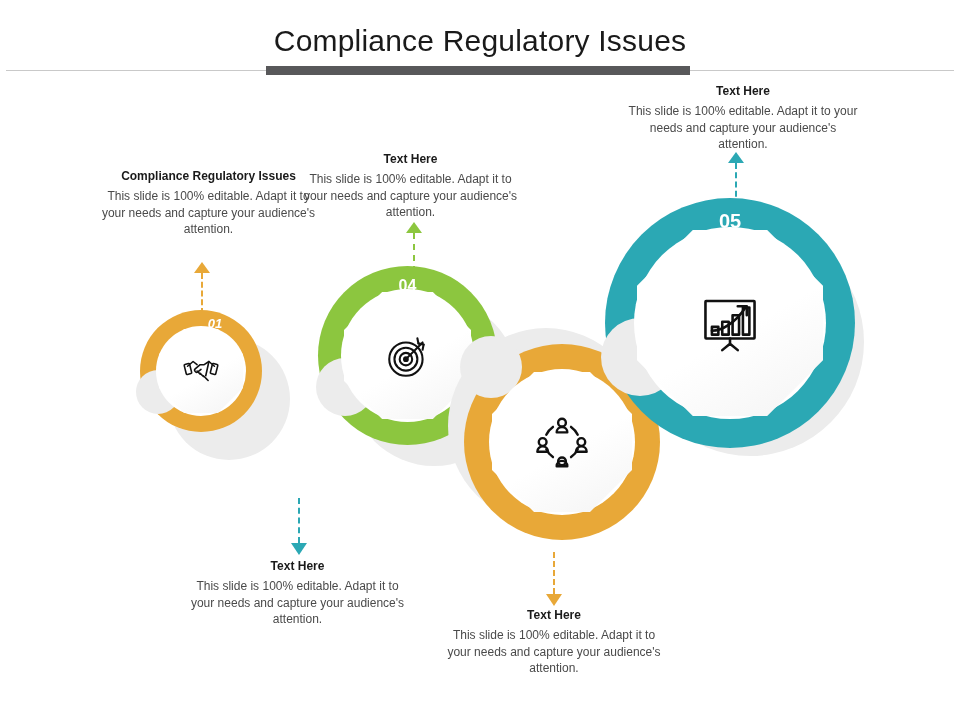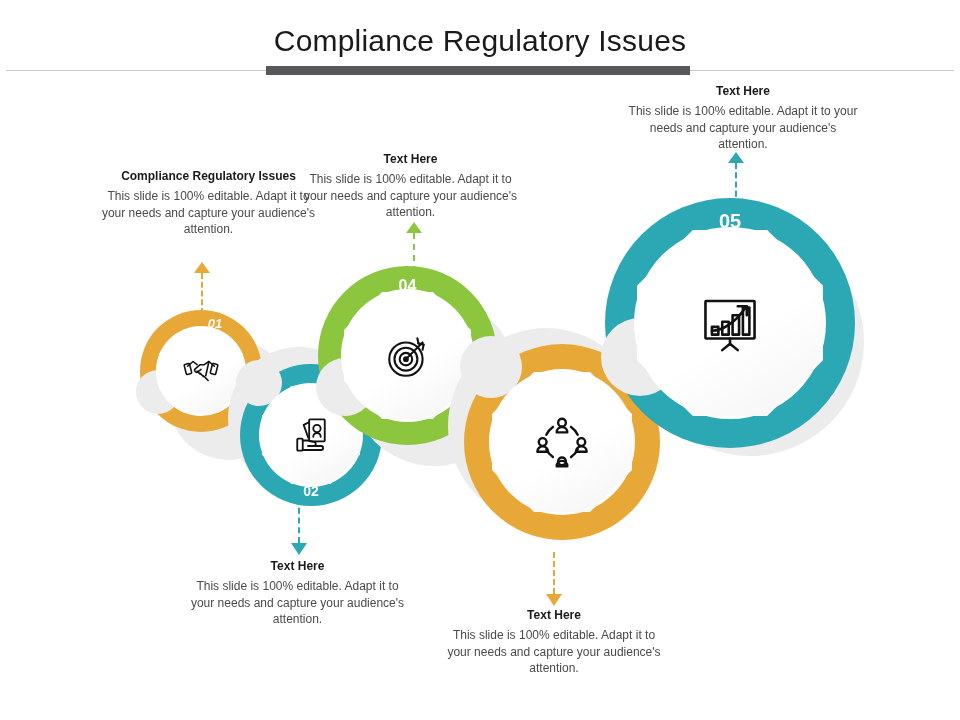--- a/index.html
+++ b/index.html
@@ -151,40 +151,20 @@
           <path d="M19 24l4 4M23 27l4 4M27 30l3.5 3.5M30 33l3 3"></path>
           <path d="M34 12l-4 18"></path>
           <rect x="4" y="15" width="7" height="13" rx="1.2" transform="rotate(-14 7.5 21.5)"></rect>
           <rect x="37" y="15" width="7" height="13" rx="1.2" transform="rotate(14 40.5 21.5)"></rect>
         </svg>
       </span>
     </div>
     <div class="num" style="top:6px; font-size:13px;">01</div>
   </div>
 
-  <div class="node" style="left:228px; top:352px; width:180px; height:180px; z-index:6;">
-    <div class="backdrop" style="left:0px; top:-5px; width:142px; height:142px;"></div>
-    <div class="ring" style="left:12px; top:12px; width:142px; height:142px; background:#2BA8B4;"></div>
-    <div class="gap" style="left:8px; top:8px; width:46px; height:46px; background:#ececec;"></div>
-    <div class="ring-inner" style="left:31px; top:31px; width:104px; height:104px; background:#ffffff;"></div>
-    <div class="octagon" style="left:34px; top:34px; width:98px; height:98px;">
-      <span class="icon">
-        <svg width="44" height="44" viewBox="0 0 48 48" fill="none" stroke="#111" stroke-width="2" stroke-linecap="round" stroke-linejoin="round">
-          <rect x="22" y="7" width="17" height="24" rx="1"></rect>
-          <circle cx="30.5" cy="17" r="4"></circle>
-          <path d="M26.5 26c0-2.4 1.8-4 4-4s4 1.6 4 4"></path>
-          <path d="M22 10l-6 3 5 14"></path>
-          <rect x="9" y="28" width="6" height="13" rx="1"></rect>
-          <path d="M15 30h6l6 1.5a2.2 2.2 0 0 1 0 4.4h-6"></path>
-          <path d="M21 36h14a2.2 2.2 0 0 1 0 4.4H15"></path>
-        </svg>
-      </span>
-    </div>
-    <div class="num" style="top:131px; left:12px; width:142px; font-size:14px;">02</div>
-  </div>
 
   <div class="node" style="left:318px; top:266px; width:200px; height:200px; z-index:7;">
     <div class="backdrop" style="left:32px; top:32px; width:168px; height:168px;"></div>
     <div class="ring" style="left:0; top:0; width:179px; height:179px; background:#8CC63F;"></div>
     <div class="gap" style="left:-2px; top:92px; width:58px; height:58px; background:#ececec;"></div>
     <div class="ring-inner" style="left:23px; top:23px; width:133px; height:133px; background:#ffffff;"></div>
     <div class="octagon" style="left:26px; top:26px; width:127px; height:127px;">
       <span class="icon">
         <svg width="50" height="50" viewBox="0 0 48 48" fill="none" stroke="#111" stroke-width="2" stroke-linecap="round" stroke-linejoin="round">
           <circle cx="22" cy="27" r="16"></circle>

